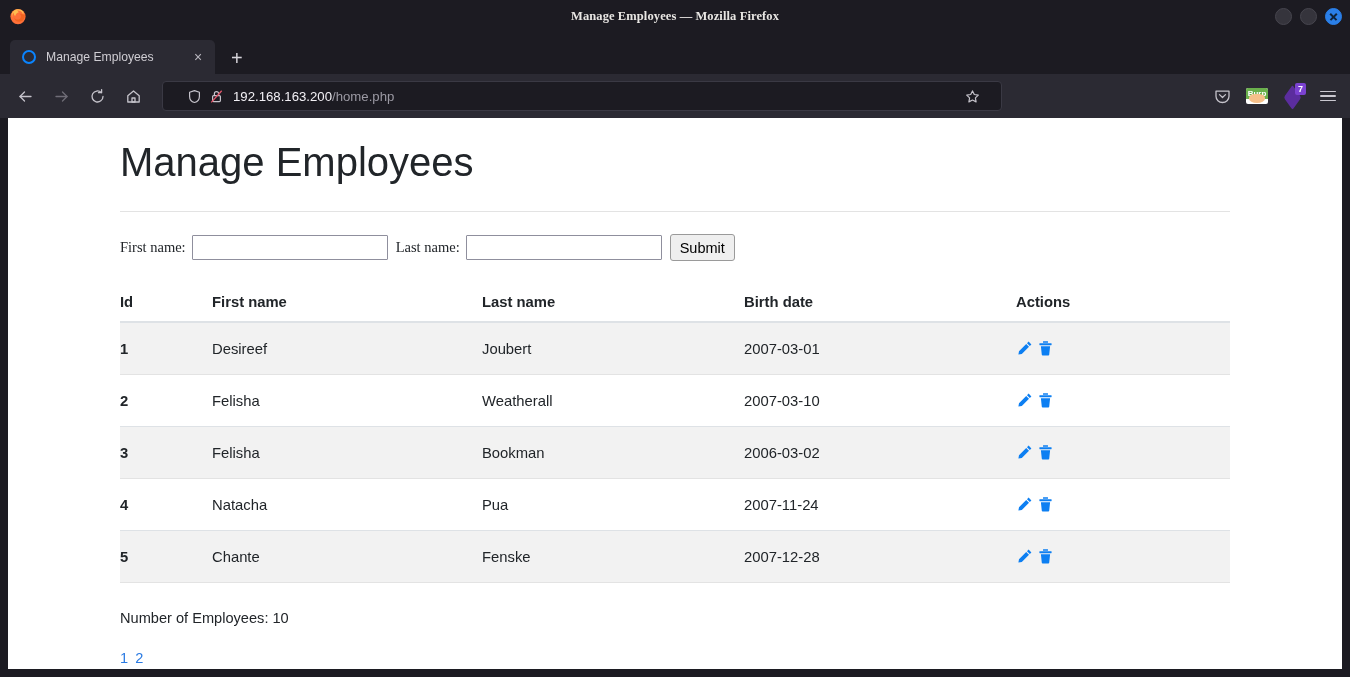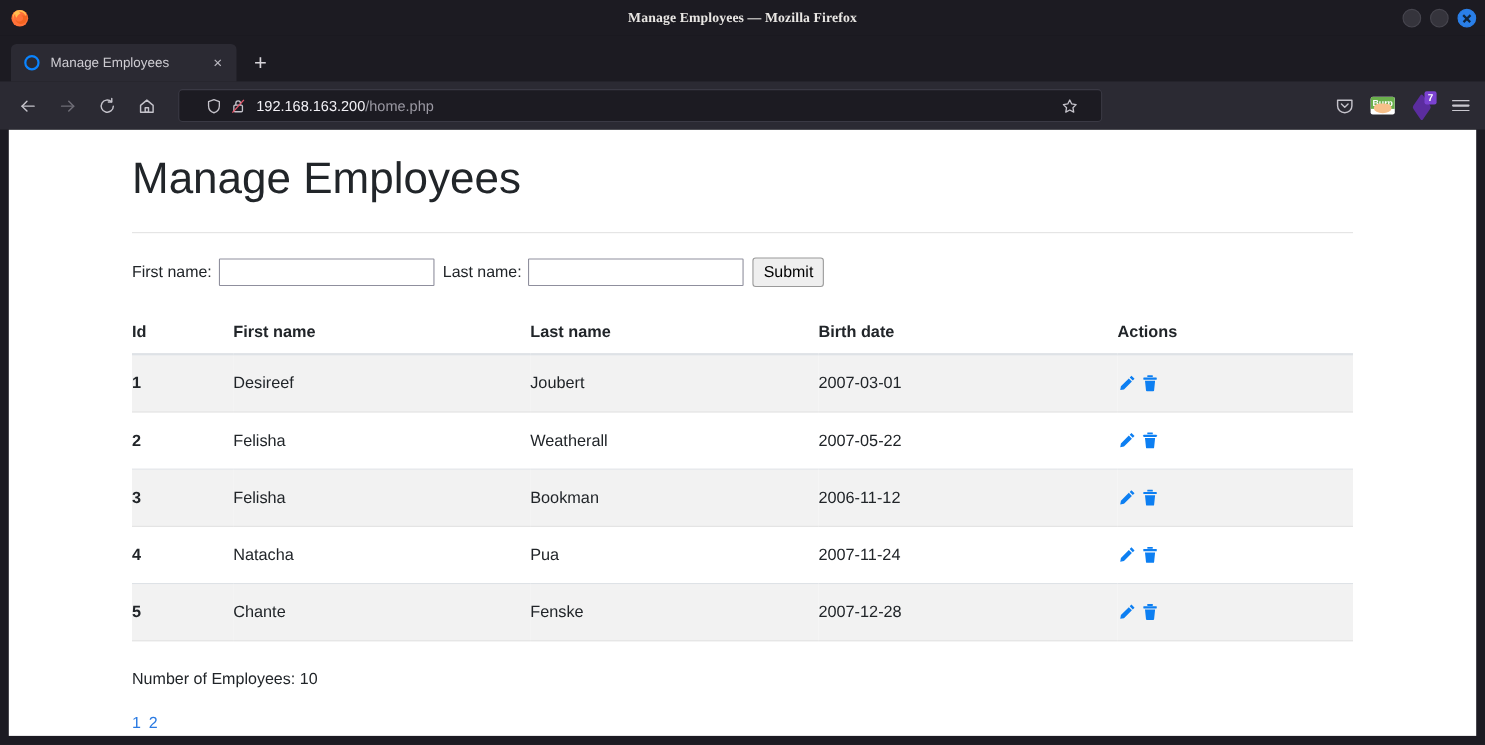--- a/index.html
+++ b/index.html
@@ -274,21 +274,21 @@
     margin: 25px 112px 0 0;
   }
 
   .searchform {
     margin-top: 22px;
     display: flex;
     align-items: center;
     font-size: 14.5px;
     color: #212529;
   }
-  .searchform label { margin-right: 6px; }
+  .searchform label { margin-right: 6px; font-family: Liberation Serif, serif; }
   .searchform input[type=text] {
     width: 196px;
     height: 25px;
     border: 1px solid #8f8f9d;
     background: #fff;
     border-radius: 1px;
     font-size: 13.3px;
     padding: 0 3px;
     box-sizing: border-box;
     font-family: "Liberation Sans", sans-serif;
@@ -507,21 +507,21 @@
                     </svg>
                   </span>
                 </div>
               </td>
             </tr>
 
             <tr>
               <td class="idcell">2</td>
               <td>Felisha</td>
               <td>Weatherall</td>
-              <td>2007-05-22</td>
+              <td>2007-03-10</td>
               <td>
                 <div class="actions">
                   <span class="icon-btn">
                     <svg width="17" height="17" viewBox="0 0 17 17" fill="#0d7ff2">
                       <path d="M12.6 1.6l2.8 2.8-1.6 1.6-2.8-2.8zM10.2 4l2.8 2.8-7.2 7.2-3.4.6.6-3.4z"></path>
                     </svg>
                   </span>
                   <span class="icon-btn">
                     <svg width="17" height="17" viewBox="0 0 17 17" fill="#0d7ff2">
                       <rect x="6" y="1.2" width="5" height="1.6" rx=".3"></rect>
@@ -530,21 +530,21 @@
                     </svg>
                   </span>
                 </div>
               </td>
             </tr>
 
             <tr class="odd">
               <td class="idcell">3</td>
               <td>Felisha</td>
               <td>Bookman</td>
-              <td>2006-11-12</td>
+              <td>2006-03-02</td>
               <td>
                 <div class="actions">
                   <span class="icon-btn">
                     <svg width="17" height="17" viewBox="0 0 17 17" fill="#0d7ff2">
                       <path d="M12.6 1.6l2.8 2.8-1.6 1.6-2.8-2.8zM10.2 4l2.8 2.8-7.2 7.2-3.4.6.6-3.4z"></path>
                     </svg>
                   </span>
                   <span class="icon-btn">
                     <svg width="17" height="17" viewBox="0 0 17 17" fill="#0d7ff2">
                       <rect x="6" y="1.2" width="5" height="1.6" rx=".3"></rect>

